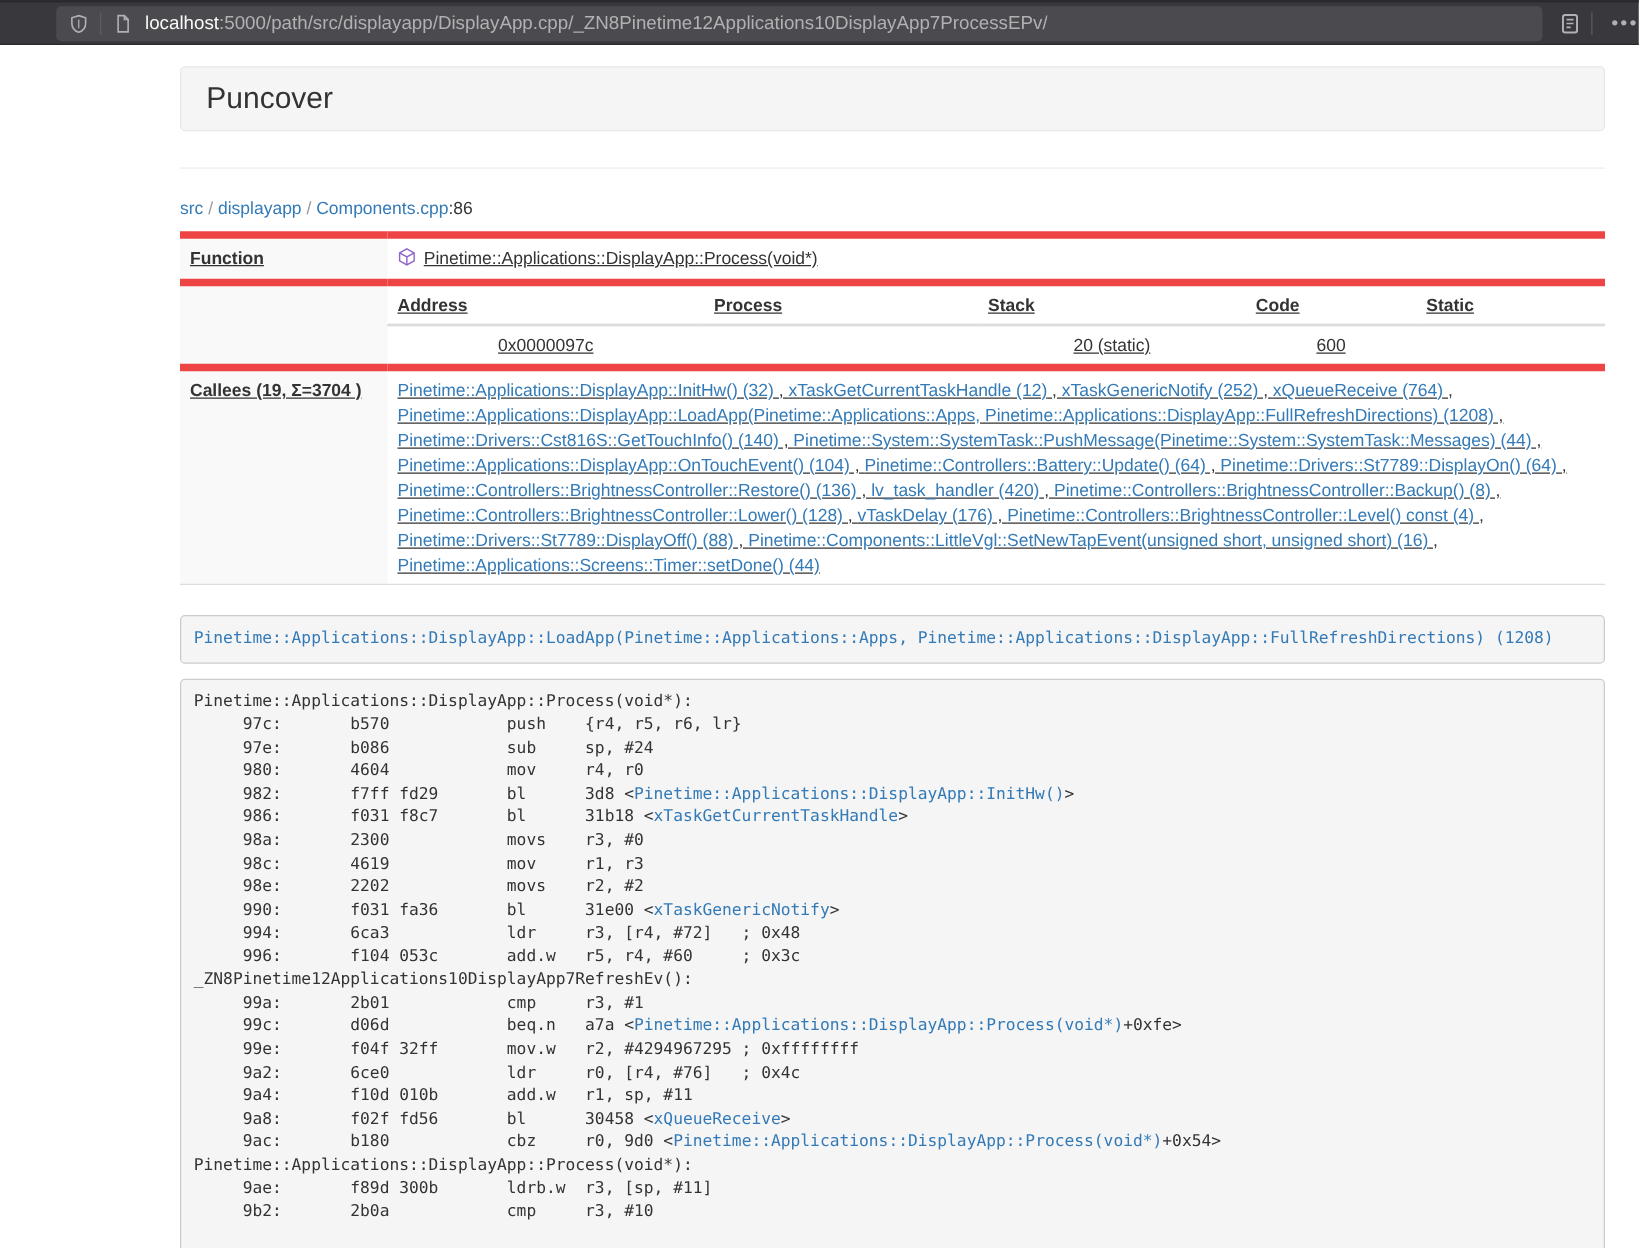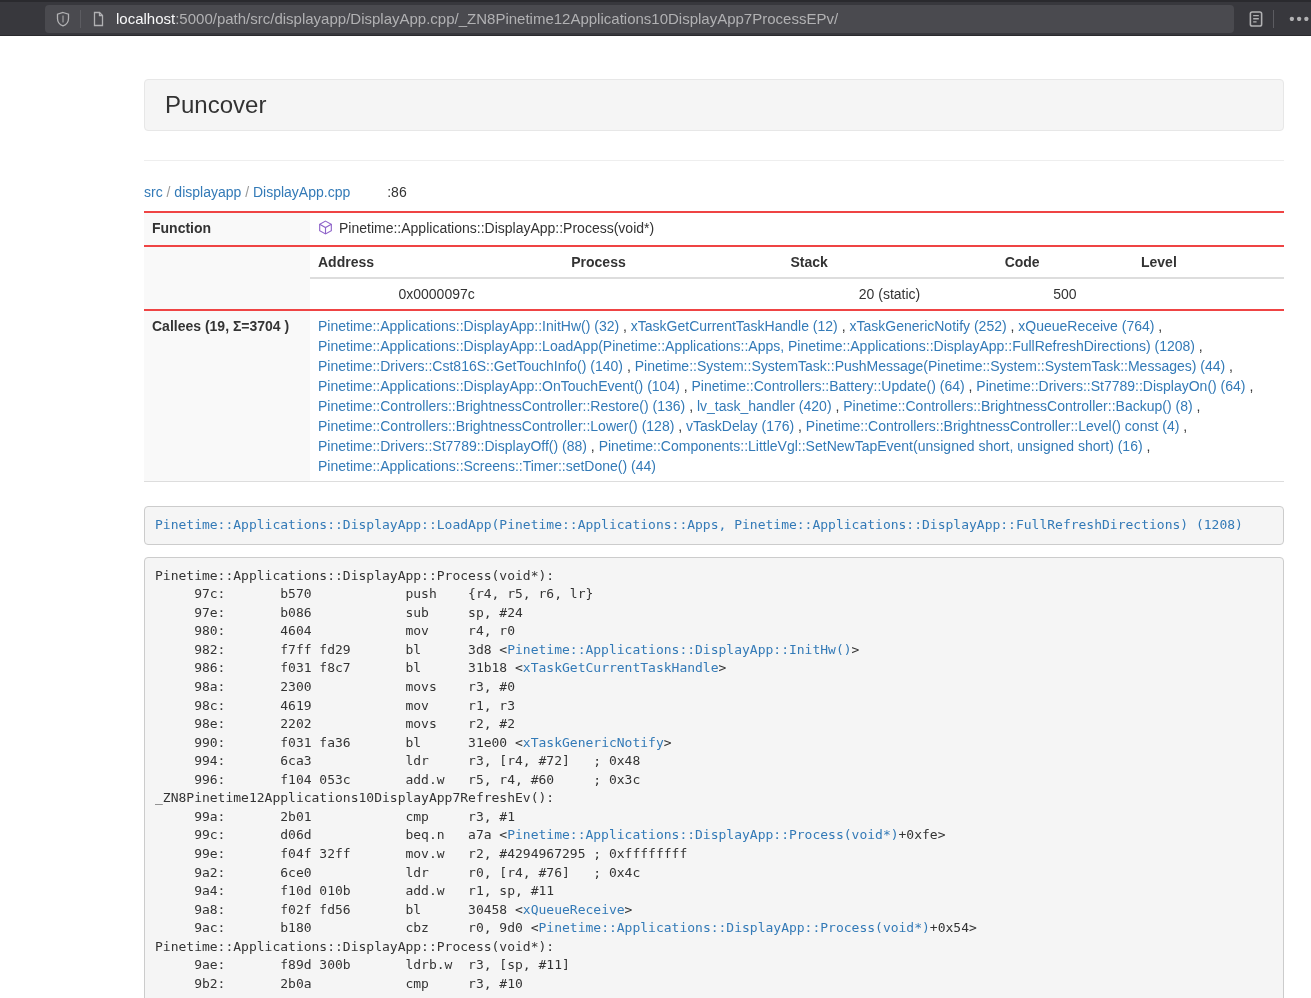--- a/index.html
+++ b/index.html
@@ -15,34 +15,34 @@
   .cicon svg{display:block;}
   .vdiv{width:1px;height:18px;background:#5c5c61;margin:0 7px;flex:0 0 auto;}
   .url-text{font-size:15px;color:#b1b1b3;margin-left:8px;white-space:nowrap;overflow:hidden;}
   .url-text .host{color:#f9f9fa;}
   .chrome-actions{display:flex;align-items:center;margin-left:12px;}
   .more{color:#b1b1b3;font-size:15px;letter-spacing:2px;font-weight:bold;margin-left:8px;cursor:default;}
 
   
   .page{position:absolute;top:36px;left:0;width:1311px;}
   .container{margin-left:144px;width:1140px;}
-  .jumbotron{margin-top:43px;background:#f5f5f5;border:1px solid #e7e7e7;border-radius:4px;
+  .jumbotron{margin-top:17px;background:#f5f5f5;border:1px solid #e7e7e7;border-radius:4px;
              padding:12px 20px;box-sizing:border-box;}
   .jumbotron h1{margin:0;font-size:24px;font-weight:400;color:#333;line-height:26px;}
   hr.rule{margin:29px 0 0 0;border:0;border-top:1px solid #eee;}
 
   .breadcrumb{margin-top:21px;font-size:14px;line-height:20px;}
   .breadcrumb a{color:#337ab7;text-decoration:none;}
   .breadcrumb .sep{color:#999;}
-  .breadcrumb .line{color:#333;padding-left:37px;}
+  .breadcrumb .line{color:#333;}
 
   table.outer{width:100%;border-collapse:collapse;margin-top:9px;border-bottom:1px solid #ddd;}
   table.outer > tbody > tr > th,
-  table.outer > tbody > tr > td{border-top:2px solid #ef4444;padding:5px 8px;text-align:left;
-                                vertical-align:top;font-size:14px;line-height:20px;}
+  table.outer > tbody > tr > td{border-top:6px solid #ef4444;padding:5px 8px;text-align:left;
+                                vertical-align:top;font-size:14px;line-height:20px;text-decoration:underline;}
   table.outer > tbody > tr > th{width:150px;background:#f9f9f9;font-weight:bold;color:#333;white-space:nowrap;}
   td.nopad{padding:0 !important;}
   table.inner{width:100%;border-collapse:collapse;}
   table.inner th{padding:5px 8px;text-align:left;font-weight:bold;border-bottom:2px solid #ddd;line-height:20px;}
   table.inner td{padding:5px 8px;text-align:center;line-height:20px;}
   .c-addr{width:26%;} .c-rem{width:22.5%;} .c-stack{width:22%;} .c-code{width:14%;} .c-static{width:15.5%;}
 
   a.lnk{color:#337ab7;text-decoration:none;text-align:center;}
   .callees{line-height:20px;}
 
@@ -89,21 +89,21 @@
 
 <div class="page">
   <div class="container">
 
     <div class="jumbotron">
       <h1>Puncover</h1>
     </div>
 
     <hr class="rule">
 
-    <div class="breadcrumb"><a href="#">src</a><span class="sep"> / </span><a href="#">displayapp</a><span class="sep"> / </span><a href="#">DisplayApp.cpp</a><span class="line">:86</span></div>
+    <div class="breadcrumb"><a href="#">src</a><span class="sep"> / </span><a href="#">displayapp</a><span class="sep"> / </span><a href="#">Components.cpp</a><span class="line">:86</span></div>
 
     <table class="outer">
       <tbody>
         <tr>
           <th>Function</th>
           <td>
             <span class="cube">
               <svg width="15" height="15" viewBox="0 0 16 16" fill="none" stroke="#8e63c9" stroke-width="1.2">
                 <polygon points="8,1.2 14.2,4.6 14.2,11.4 8,14.8 1.8,11.4 1.8,4.6"></polygon>
                 <path d="M1.8 4.6 L8 8 L14.2 4.6 M8 8 V14.8"></path>
@@ -114,29 +114,29 @@
         <tr>
           <th></th>
           <td class="nopad">
             <table class="inner">
               <thead>
                 <tr>
                   <th class="c-addr">Address</th>
                   <th class="c-rem">Process</th>
                   <th class="c-stack">Stack</th>
                   <th class="c-code">Code</th>
-                  <th class="c-static">Level</th>
+                  <th class="c-static">Static</th>
                 </tr>
               </thead>
               <tbody>
                 <tr>
                   <td>0x0000097c</td>
                   <td></td>
                   <td>20 (static)</td>
-                  <td>500</td>
+                  <td>600</td>
                   <td></td>
                 </tr>
               </tbody>
             </table>
           </td>
         </tr>
         <tr>
           <th>Callees (19, Σ=3704 )</th>
           <td class="callees"><a href="#" class="lnk">Pinetime::Applications::DisplayApp::InitHw() (32)</a> , <a href="#" class="lnk">xTaskGetCurrentTaskHandle (12)</a> , <a href="#" class="lnk">xTaskGenericNotify (252)</a> , <a href="#" class="lnk">xQueueReceive (764)</a> , <a href="#" class="lnk">Pinetime::Applications::DisplayApp::LoadApp(Pinetime::Applications::Apps, Pinetime::Applications::DisplayApp::FullRefreshDirections) (1208)</a> , <a href="#" class="lnk">Pinetime::Drivers::Cst816S::GetTouchInfo() (140)</a> , <a href="#" class="lnk">Pinetime::System::SystemTask::PushMessage(Pinetime::System::SystemTask::Messages) (44)</a> , <a href="#" class="lnk">Pinetime::Applications::DisplayApp::OnTouchEvent() (104)</a> , <a href="#" class="lnk">Pinetime::Controllers::Battery::Update() (64)</a> , <a href="#" class="lnk">Pinetime::Drivers::St7789::DisplayOn() (64)</a> , <a href="#" class="lnk">Pinetime::Controllers::BrightnessController::Restore() (136)</a> , <a href="#" class="lnk">lv_task_handler (420)</a> , <a href="#" class="lnk">Pinetime::Controllers::BrightnessController::Backup() (8)</a> , <a href="#" class="lnk">Pinetime::Controllers::BrightnessController::Lower() (128)</a> , <a href="#" class="lnk">vTaskDelay (176)</a> , <a href="#" class="lnk">Pinetime::Controllers::BrightnessController::Level() const (4)</a> , <a href="#" class="lnk">Pinetime::Drivers::St7789::DisplayOff() (88)</a> , <a href="#" class="lnk">Pinetime::Components::LittleVgl::SetNewTapEvent(unsigned short, unsigned short) (16)</a> , <a href="#" class="lnk">Pinetime::Applications::Screens::Timer::setDone() (44)</a></td>
         </tr>

